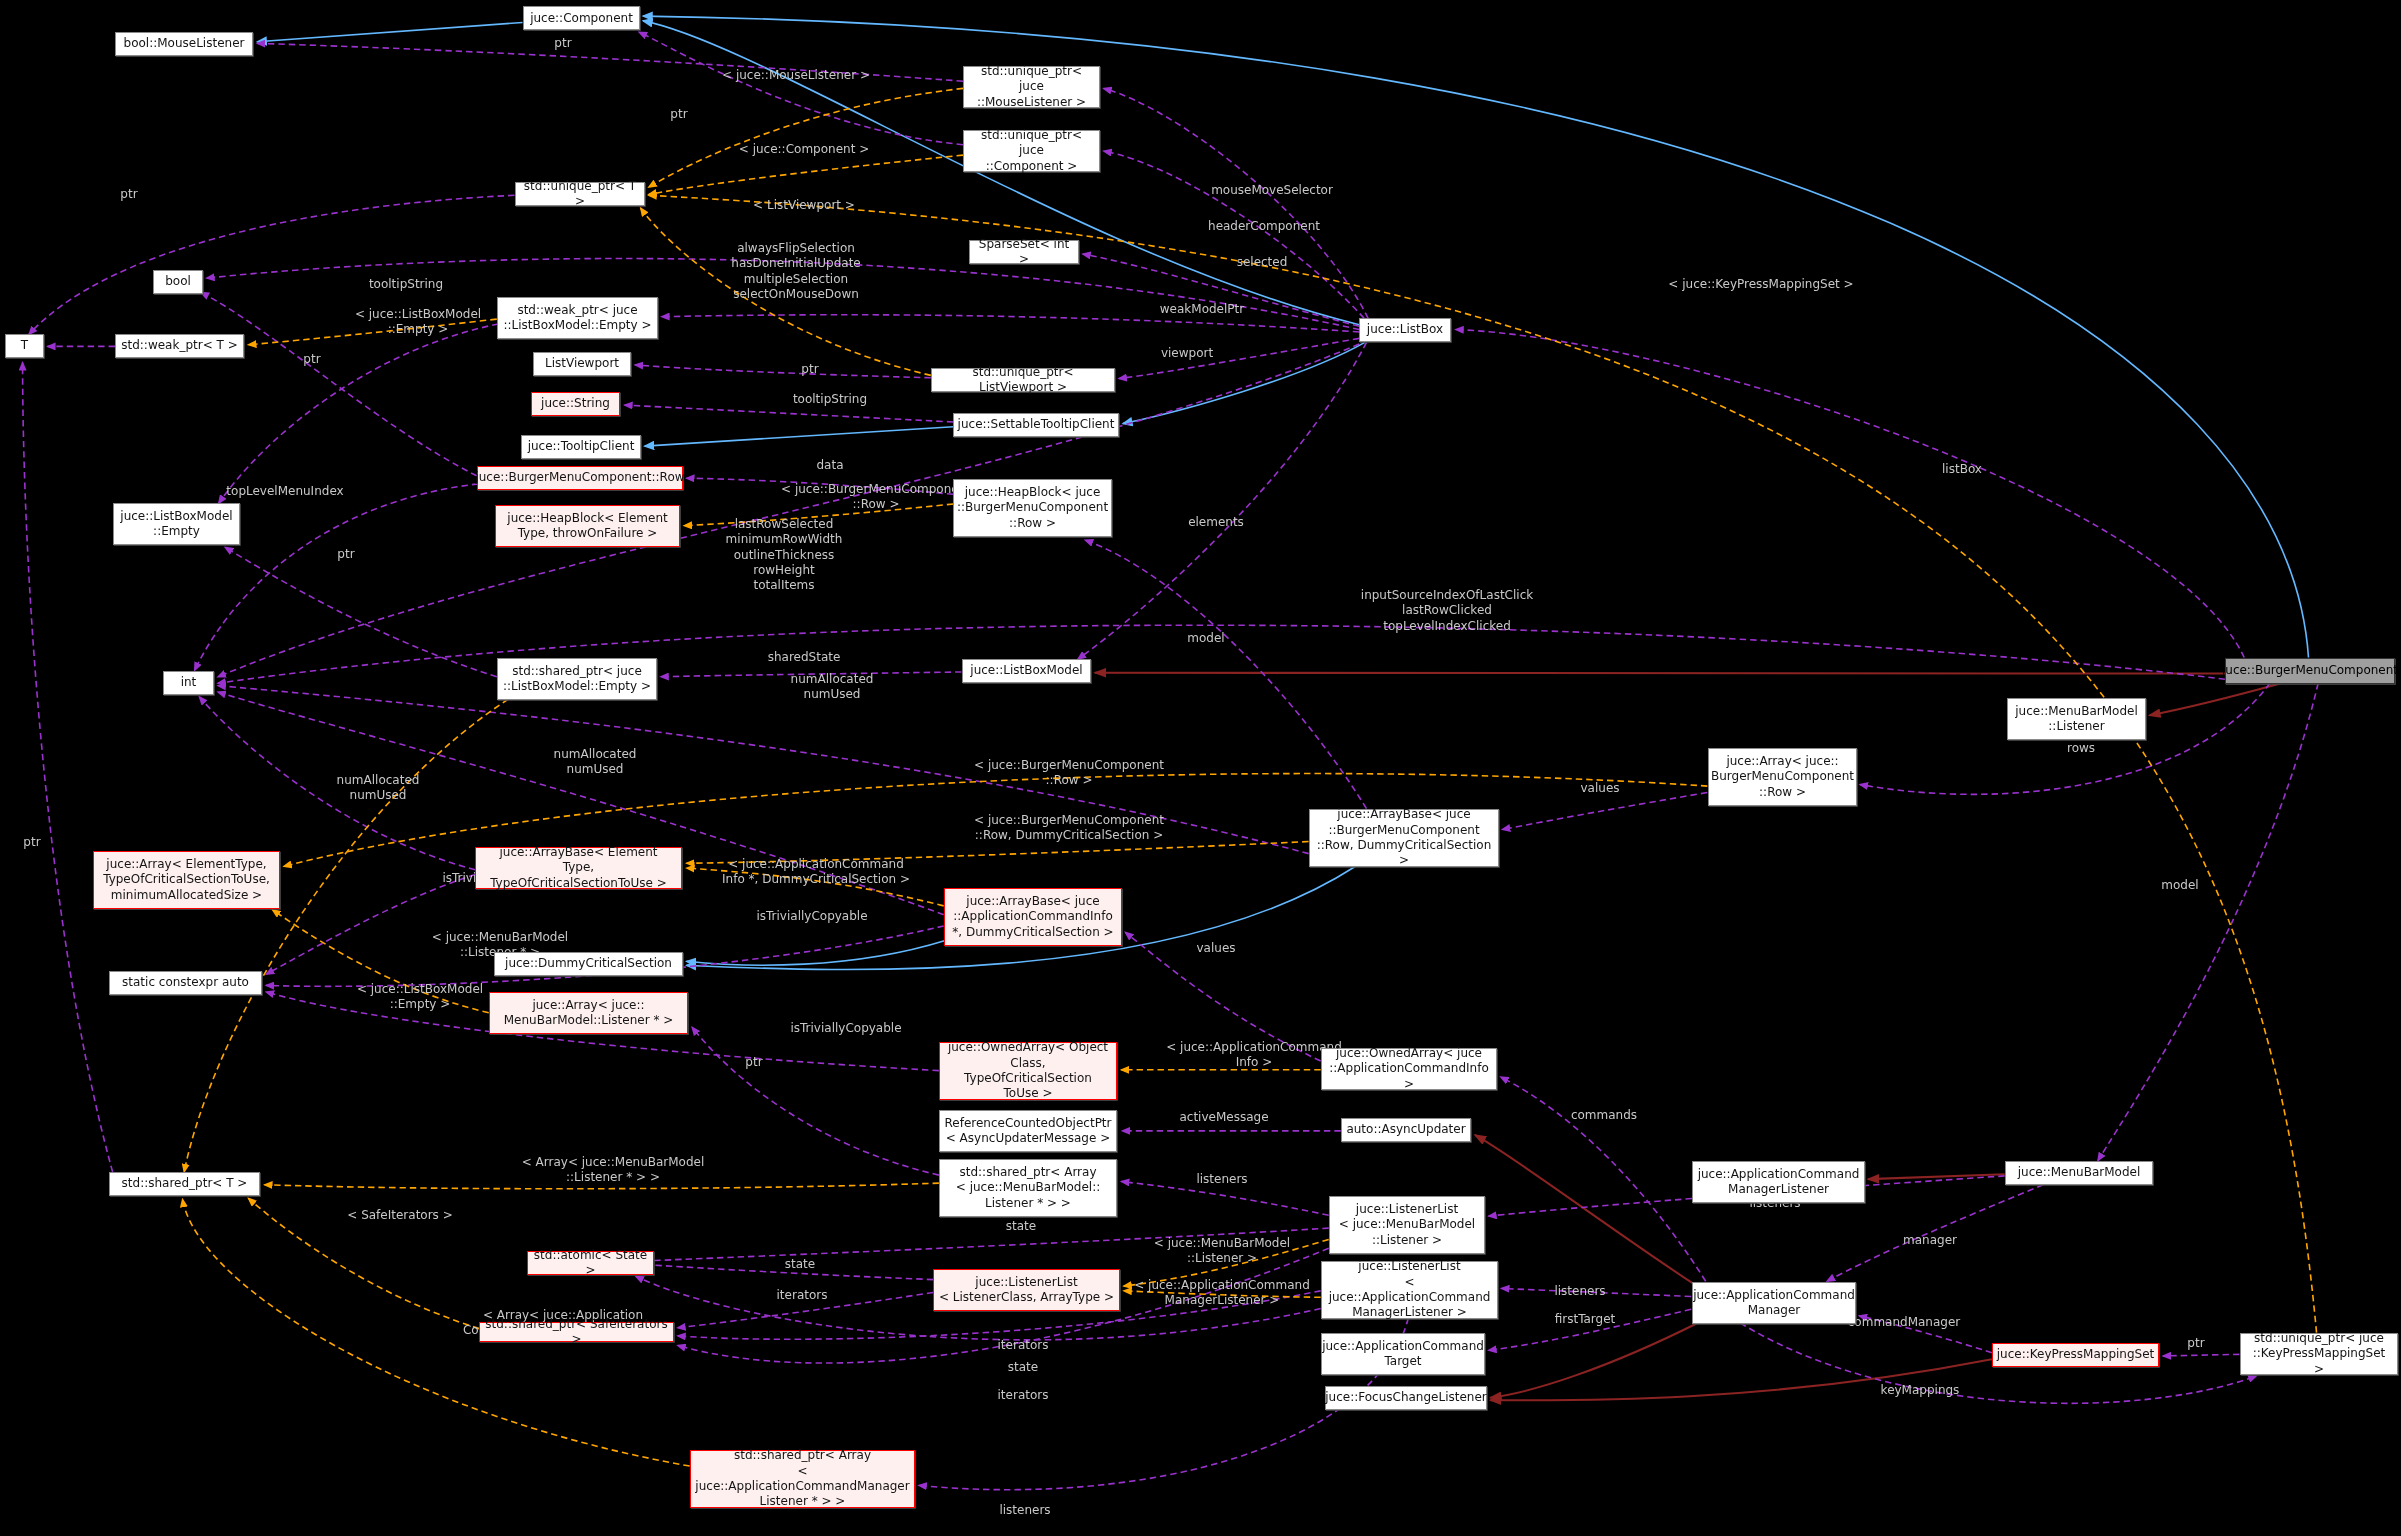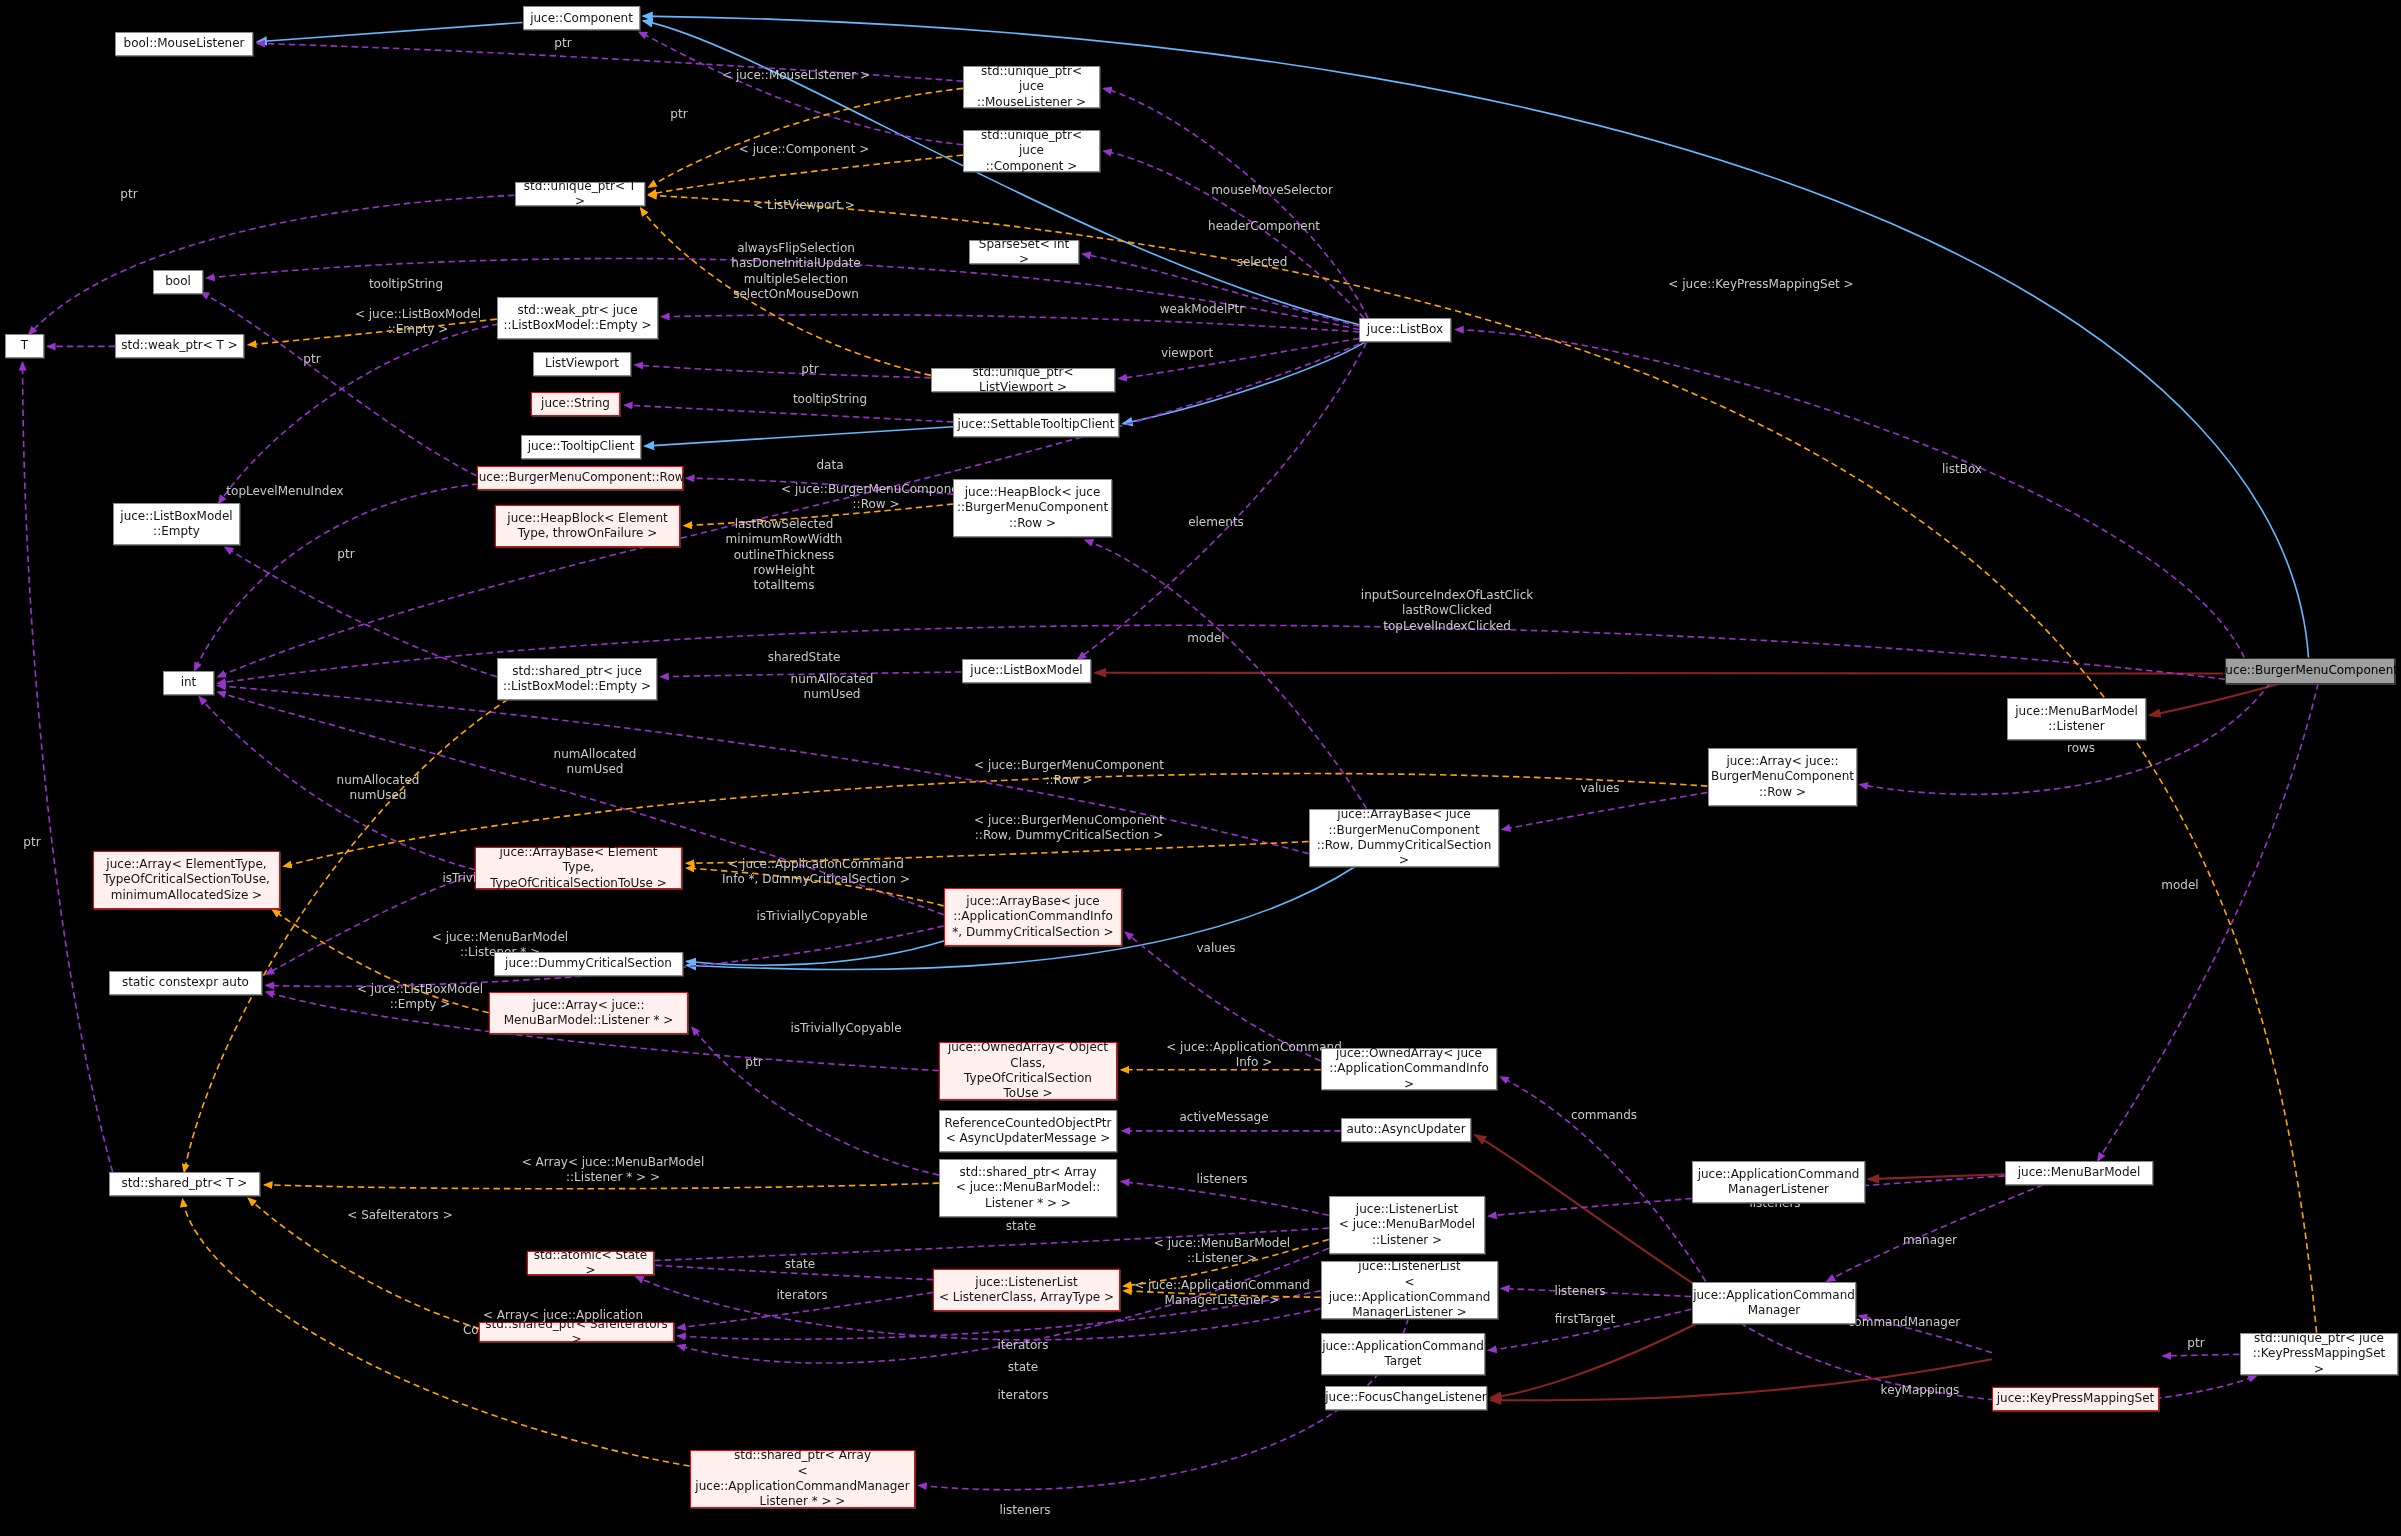--- a/index.html
+++ b/index.html
@@ -291,21 +291,21 @@
       <div class="node red" style="left: 510px; top: 1251px; width: 127px; height: 24px; margin-left: 17px;">std::atomic&lt; State &gt;</div>
       <div class="node red" style="left: 933px; top: 1269px; width: 187px; height: 42px;">juce::ListenerList
 &lt; ListenerClass, ArrayType &gt;</div>
       <div class="node " style="left: 1321px; top: 1261px; width: 177px; height: 58px;">juce::ListenerList
 &lt; juce::ApplicationCommand
 ManagerListener &gt;</div>
       <div class="node " style="left: 1692px; top: 1282px; width: 164px; height: 42px;">juce::ApplicationCommand
 Manager</div>
       <div class="node " style="left: 1321px; top: 1333px; width: 164px; height: 42px;">juce::ApplicationCommand
 Target</div>
-      <div class="node red" style="left: 1992px; top: 1343px; width: 167px; height: 24px; margin-top: 44px;">juce::KeyPressMappingSet</div>
+      <div class="node red" style="left: 1992px; top: 1343px; width: 167px; height: 24px;">juce::KeyPressMappingSet</div>
       <div class="node " style="left: 2240px; top: 1333px; width: 158px; height: 42px;">std::unique_ptr&lt; juce
 ::KeyPressMappingSet &gt;</div>
       <div class="node red" style="left: 479px; top: 1322px; width: 195px; height: 20px;">std::shared_ptr&lt; SafeIterators &gt;</div>
       <div class="node " style="left: 1325px; top: 1386px; width: 162px; height: 24px;">juce::FocusChangeListener</div>
       <div class="node red" style="left: 690px; top: 1450px; width: 225px; height: 58px;">std::shared_ptr&lt; Array
 &lt; juce::ApplicationCommandManager
 Listener * &gt; &gt;</div>
     </div>
 </div>
 

